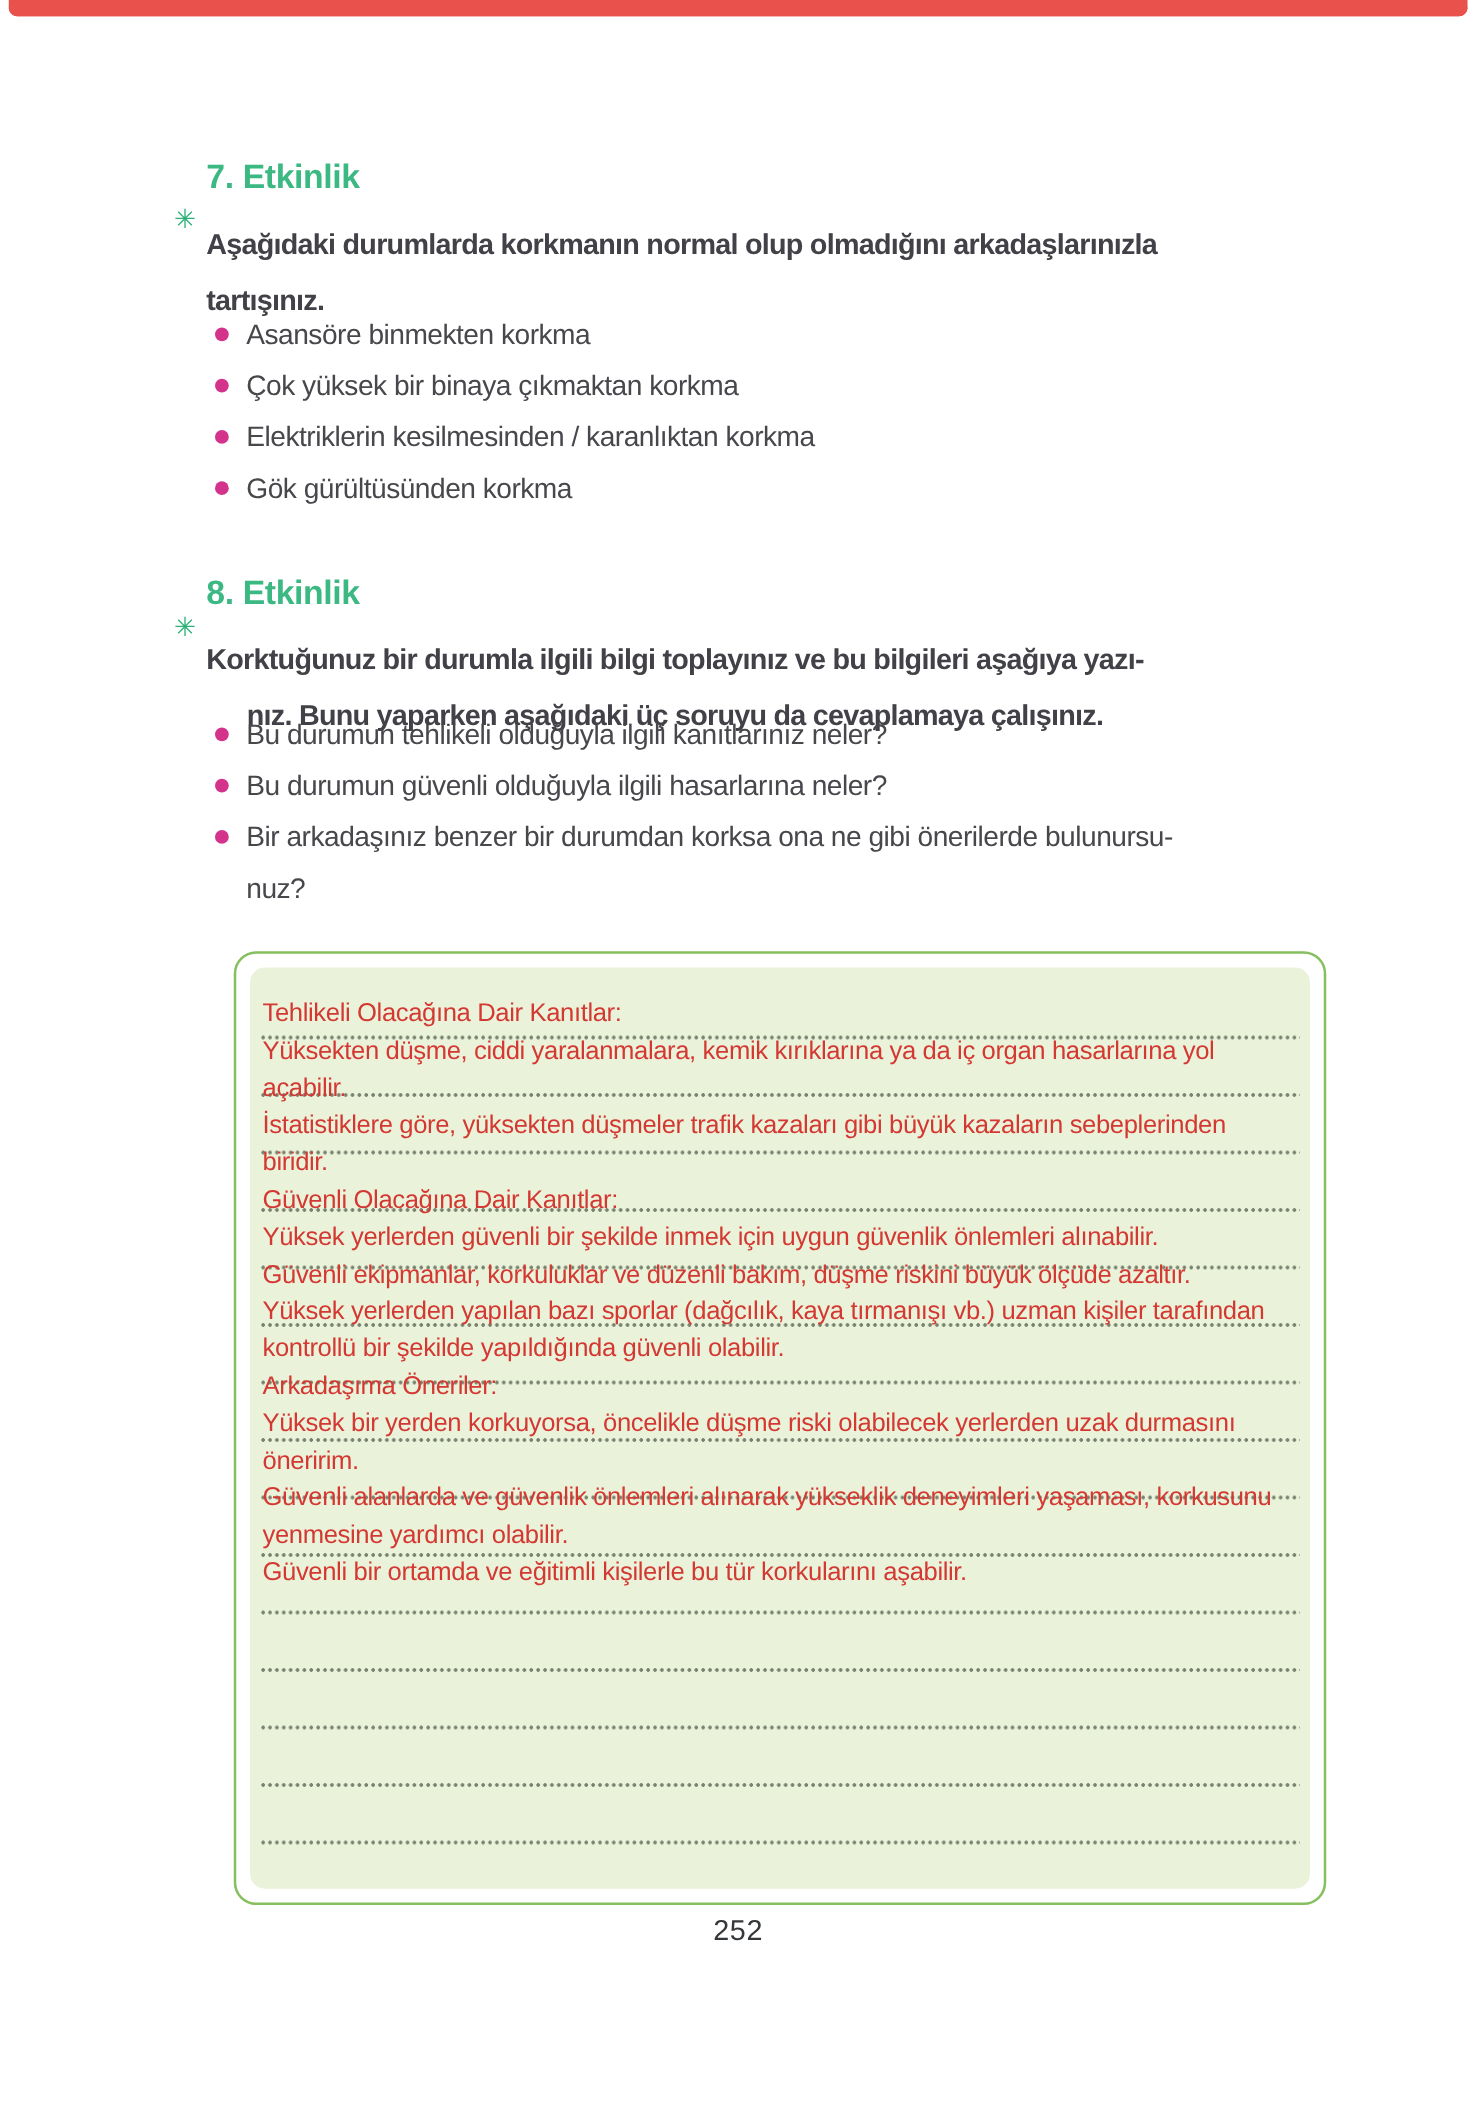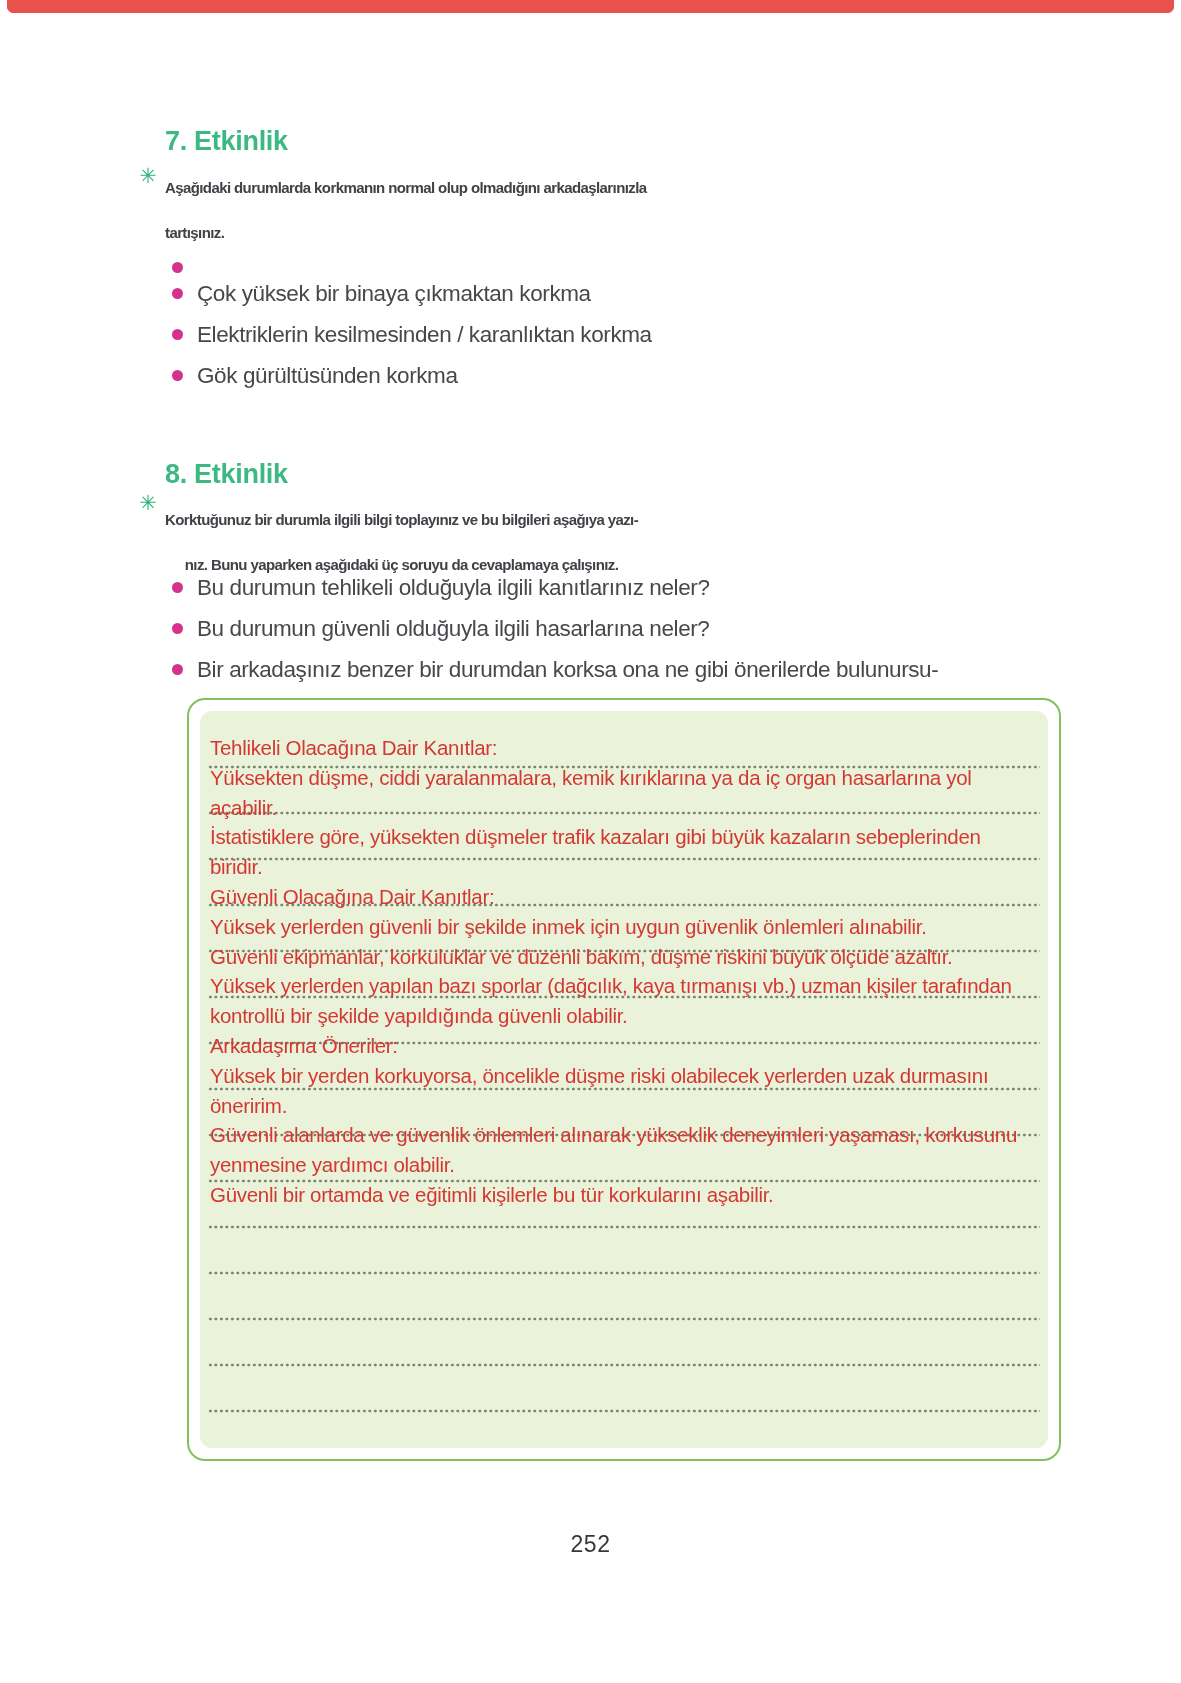--- a/index.html
+++ b/index.html
@@ -27,41 +27,41 @@
   .h7{top:108px;margin-top:16px;} .h8{top:435px;}
   
   .marker{
     position:absolute;left:136px;width:24px;text-align:center;
     color:#2bb278;font-size:21px;line-height:24px;
   }
   .m7{top:164px;} .m8{top:491px;}
   
   .instruction{
     position:absolute;left:165px;
-    font-size:15px;font-weight:bold;color:#414147;
+    font-size:23px;font-weight:bold;color:#414147;
     line-height:45px;letter-spacing:-0.6px;
     white-space:pre;
   }
   .p7{top:150px;} .p8{top:482px;text-align:center;}
   
   .blist{position:absolute;left:170px;margin:0;padding:0;list-style:none;}
   .l7{top:247px;} .l8{top:567px;}
   .blist li{
     display:flex;align-items:flex-start;
     font-size:22.5px;color:#47474c;line-height:41px;
     letter-spacing:-0.4px;
   }
   .dot{
     flex:0 0 auto;width:11px;height:11px;border-radius:50%;
     background:#d4338c;margin:15px 14px 0 2px;
   }
   .li-label{white-space:pre-line;}
   
   .answer-box{
-    position:absolute;left:187px;top:698px;width:874px;height:763px;
+    position:absolute;left:187px;top:761px;width:874px;height:763px;
     border:2px solid #85bf5e;border-radius:18px;background:#ffffff;
     box-sizing:border-box;
   }
   .answer-box-inner{
     position:absolute;inset:11px;
     background:#eaf3da;border-radius:12px;overflow:hidden;
   }
   .rules{
     position:absolute;left:8px;right:8px;top:33px;height:672px;
     background-image:radial-gradient(circle at 2.5px 23px, rgba(100,110,92,0.85) 1.2px, transparent 1.7px);
@@ -86,20 +86,21 @@
   <div class="top-band"></div>
 
   <section>
     <h2 class="act-heading h7">7. Etkinlik</h2>
     <span class="marker m7">✳</span>
     <p class="instruction p7">Aşağıdaki durumlarda korkmanın normal olup olmadığını arkadaşlarınızla
 tartışınız.</p>
     <ul class="blist l7">
       <li>
         <span class="dot"></span>
+        <span class="li-label">Asansöre binmekten korkma</span>
       </li>
       <li>
         <span class="dot"></span>
         <span class="li-label">Çok yüksek bir binaya çıkmaktan korkma</span>
       </li>
       <li>
         <span class="dot"></span>
         <span class="li-label">Elektriklerin kesilmesinden / karanlıktan korkma</span>
       </li>
       <li>

